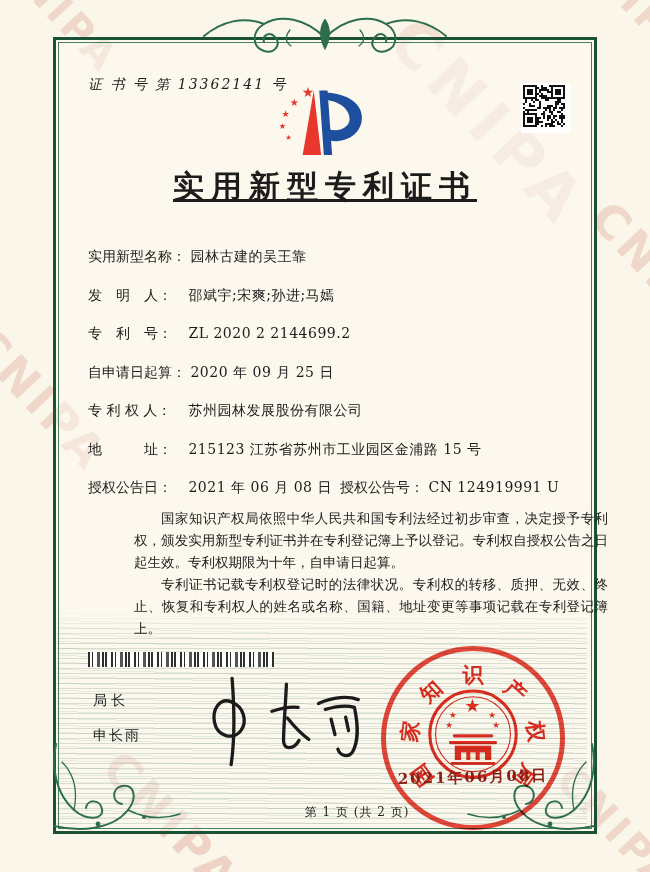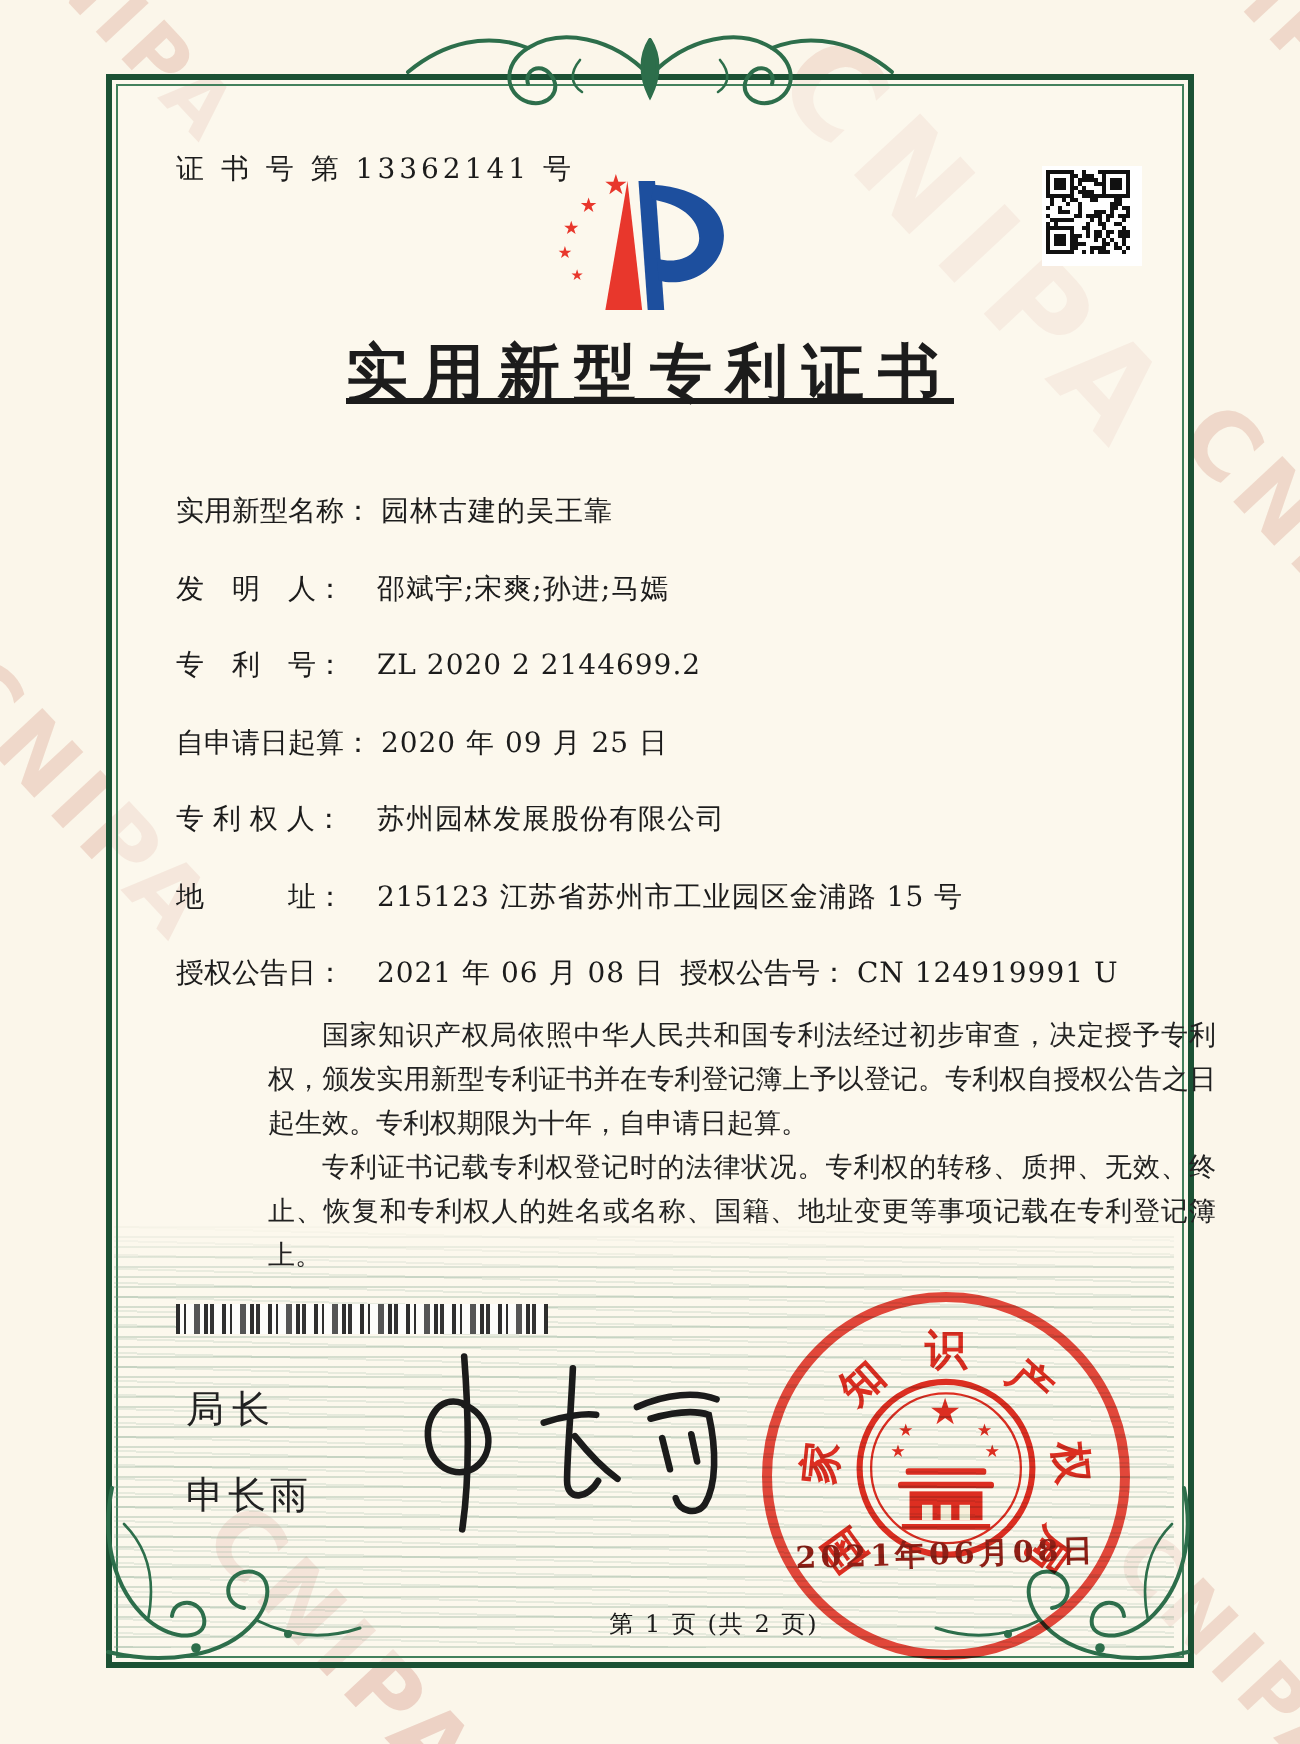--- a/index.html
+++ b/index.html
@@ -38,21 +38,21 @@
   
   .waves{
     position:absolute; left:57px; top:610px; width:530px; height:214px; z-index:1;
     background:
       repeating-linear-gradient(0deg, rgba(124,161,137,.30) 0 1px, transparent 1px 5px),
       repeating-linear-gradient(1.5deg, rgba(124,161,137,.16) 0 1px, transparent 1px 7px);
     -webkit-mask-image:linear-gradient(to bottom, transparent, #000 14%);
     mask-image:linear-gradient(to bottom, transparent, #000 14%);
   }
   
-  .cert-no{position:absolute; left:88px; top:76px; z-index:2; font-size:14px; letter-spacing:2px;}
+  .cert-no{position:absolute; left:88px; top:76px; z-index:2; font-size:14px; letter-spacing:2px;font-style:italic;}
   .qr{position:absolute; left:521px; top:83px; z-index:2; width:46px; height:46px; background:#fff; padding:2px;}
   .logo{position:absolute; left:276px; top:83px; z-index:2;}
   .title{
     position:absolute; left:0; top:166px; width:100%; z-index:2;
     text-align:center; font-size:31px; font-weight:bold; letter-spacing:7px;text-decoration:underline;
   }
   
   .fields{position:absolute; left:88px; top:237px; width:472px; z-index:2;}
   .field-row{position:relative; height:38.5px; line-height:38.5px; font-size:14px; white-space:nowrap;}
   .f-label{display:inline-block; min-width:96px;}
@@ -65,21 +65,21 @@
   
   .barcode{
     position:absolute; left:88px; top:652px; width:186px; height:15px; z-index:2;
     background:repeating-linear-gradient(90deg,
       #2e2e2e 0 2px, #fdfdfb 2px 4px, #2e2e2e 4px 5px, #fdfdfb 5px 9px,
       #555 9px 12px, #fdfdfb 12px 14px, #2e2e2e 14px 16px, #fdfdfb 16px 17px,
       #333 17px 19px, #fdfdfb 19px 23px);
   }
   
   .sig-block{position:absolute; left:93px; top:692px; z-index:2;
-    font-family:"DejaVu Sans","Liberation Sans",sans-serif; font-size:19px; color:#222;}
+    font-family:"DejaVu Sans","Liberation Sans",sans-serif; font-size:14px; color:#222;}
   .sig-title{letter-spacing:4px; margin-bottom:17px;}
   .sig-name{letter-spacing:2px;}
   .signature{position:absolute; left:202px; top:672px; z-index:2;}
   
   .seal{
     position:absolute; left:381px; top:646px; width:174px; height:174px; z-index:3;
     border:5px solid rgba(223,35,23,.88); border-radius:50%;
     mix-blend-mode:multiply; opacity:.95;
   }
   .seal-ring span{

